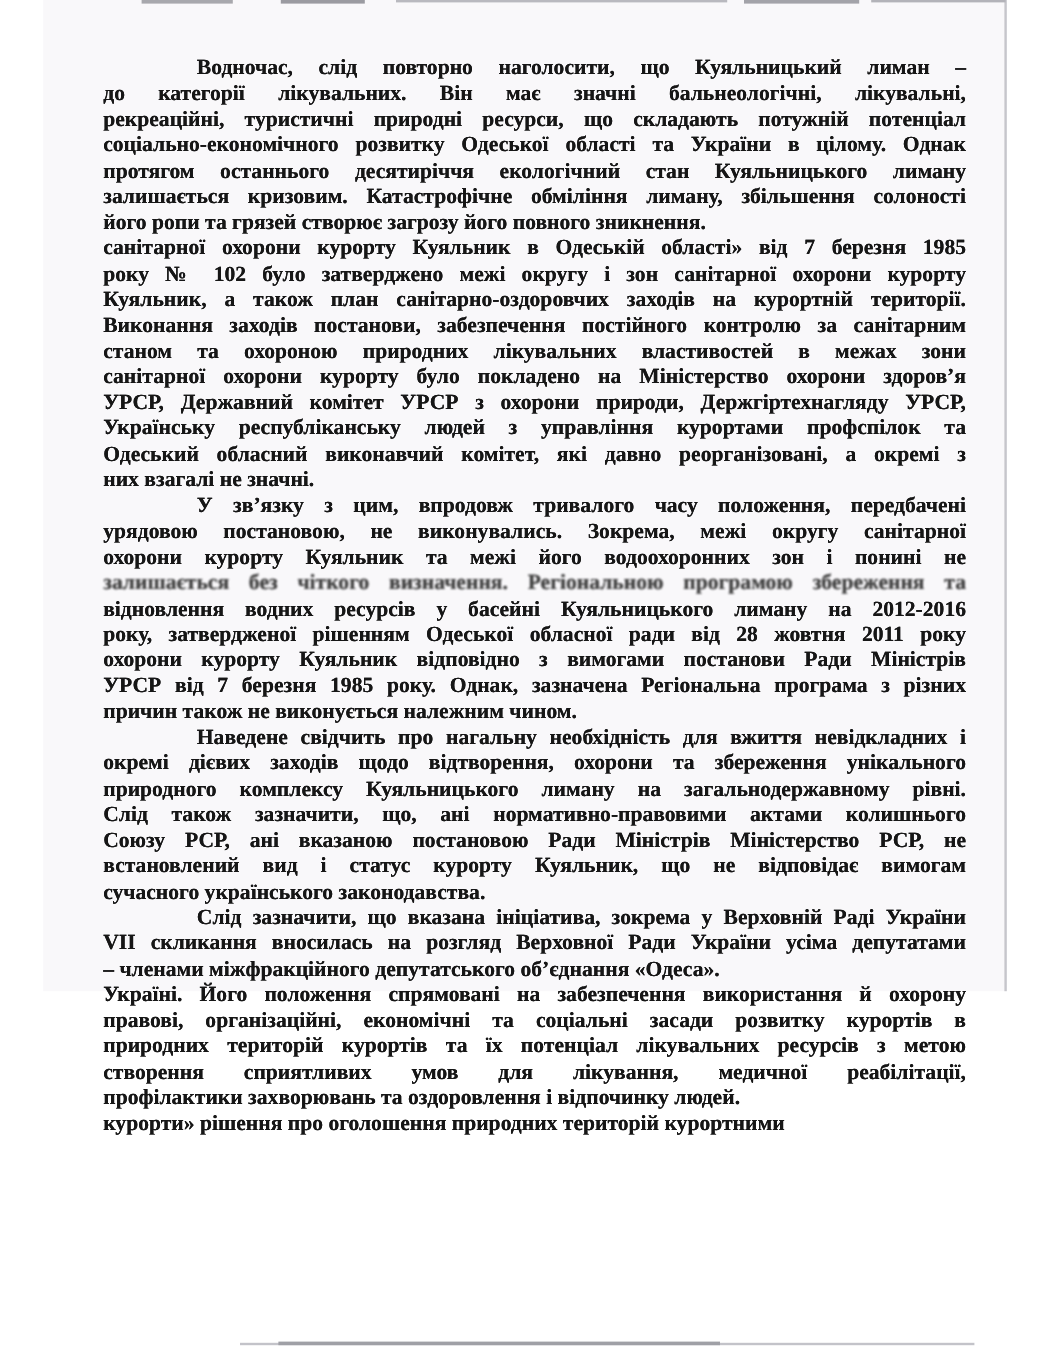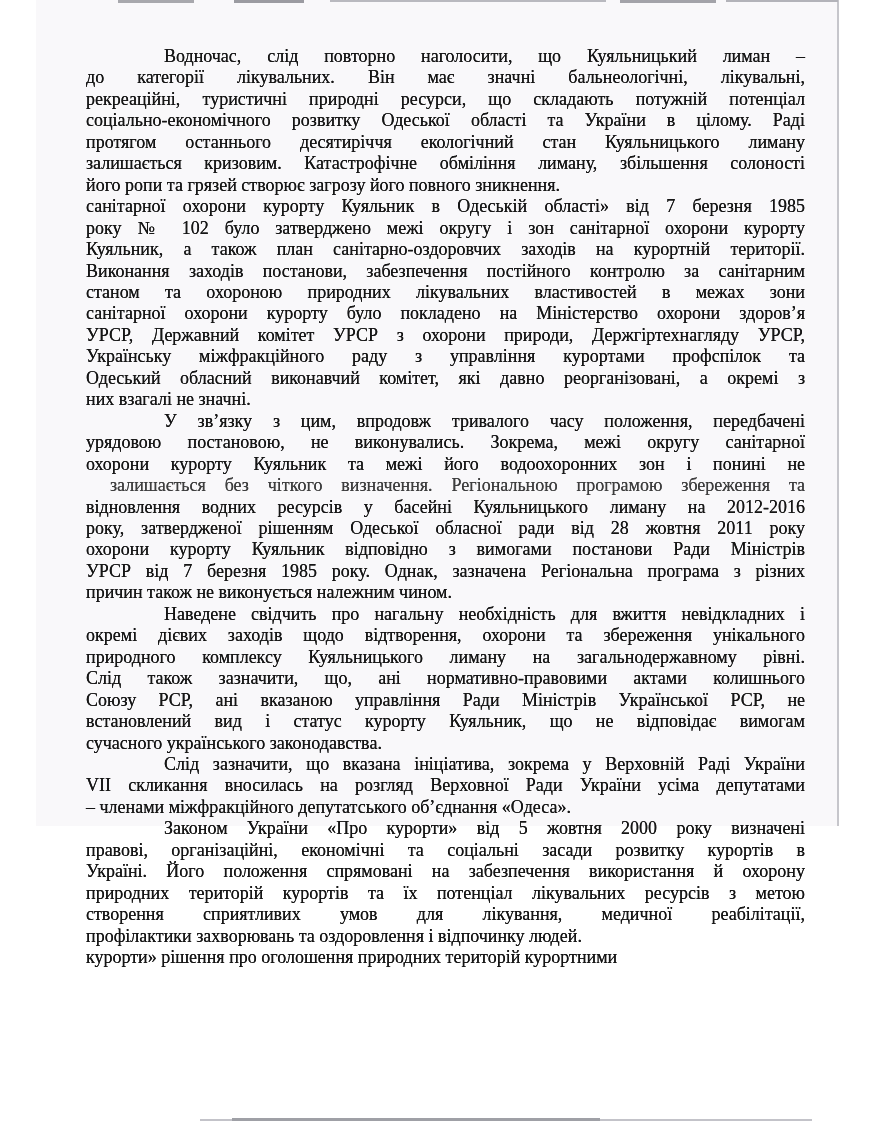--- a/index.html
+++ b/index.html
@@ -17,100 +17,100 @@
   }
   .scan-page {
     position: absolute;
     left: 36px;
     top: 0;
     width: 803px;
     height: 826px;
     background: var(--page-bg, #f9f8fa);
     border-right: 2px solid var(--edge-line, #c6c6cb);
     box-sizing: border-box;
+    font-weight: bold;
   }
   .text-block {
     position: absolute;
     left: 50px;              
     top: 46px;
     width: 719px;
     color: var(--ink, #161616);
     font-size: 18px;
     line-height: 21.45px;
     text-shadow: 0 0 0.5px currentColor; 
   }
   .paragraph { margin: 0; }
   .line {
     text-align: justify;
     text-align-last: justify;
   }
   .line.p-first { text-indent: 78px; }
   .line.p-last  { text-align-last: left; }
-  .line.faded   { filter: blur(0.7px); opacity: 0.82; margin-left: 24px; }
+  .line.faded   { filter: blur(0.7px); opacity: 0.82; }
   
   .artifact {
     position: absolute;
     pointer-events: none;
   }
 </style>
 </head>
 <body>
 
 <div class="scan-page">
   <div class="text-block" id="text-block">
       <div class="paragraph">
         <div class="line p-first">Водночас, слід повторно наголосити, що Куяльницький лиман –</div>
         <div class="line">до категорії лікувальних. Він має значні бальнеологічні, лікувальні,</div>
         <div class="line">рекреаційні, туристичні природні ресурси, що складають потужній потенціал</div>
-        <div class="line">соціально-економічного розвитку Одеської області та України в цілому. Раді</div>
+        <div class="line">соціально-економічного розвитку Одеської області та України в цілому. Однак</div>
         <div class="line">протягом останнього десятиріччя екологічний стан Куяльницького лиману</div>
         <div class="line">залишається кризовим. Катастрофічне обміління лиману, збільшення солоності</div>
         <div class="line p-last">його ропи та грязей створює загрозу його повного зникнення.</div>
       </div>
       <div class="paragraph">
         <div class="line">санітарної охорони курорту Куяльник в Одеській області» від 7 березня 1985</div>
         <div class="line">року № 102 було затверджено межі округу і зон санітарної охорони курорту</div>
         <div class="line">Куяльник, а також план санітарно-оздоровчих заходів на курортній території.</div>
         <div class="line">Виконання заходів постанови, забезпечення постійного контролю за санітарним</div>
         <div class="line">станом та охороною природних лікувальних властивостей в межах зони</div>
         <div class="line">санітарної охорони курорту було покладено на Міністерство охорони здоров’я</div>
         <div class="line">УРСР, Державний комітет УРСР з охорони природи, Держгіртехнагляду УРСР,</div>
-        <div class="line">Українську міжфракційного раду з управління курортами профспілок та</div>
+        <div class="line">Українську республіканську людей з управління курортами профспілок та</div>
         <div class="line">Одеський обласний виконавчий комітет, які давно реорганізовані, а окремі з</div>
         <div class="line p-last">них взагалі не значні.</div>
       </div>
       <div class="paragraph">
         <div class="line p-first">У зв’язку з цим, впродовж тривалого часу положення, передбачені</div>
         <div class="line">урядовою постановою, не виконувались. Зокрема, межі округу санітарної</div>
         <div class="line">охорони курорту Куяльник та межі його водоохоронних зон і понині не</div>
         <div class="line faded">залишається без чіткого визначення. Регіональною програмою збереження та</div>
         <div class="line">відновлення водних ресурсів у басейні Куяльницького лиману на 2012-2016</div>
         <div class="line">року, затвердженої рішенням Одеської обласної ради від 28 жовтня 2011 року</div>
         <div class="line">охорони курорту Куяльник відповідно з вимогами постанови Ради Міністрів</div>
         <div class="line">УРСР від 7 березня 1985 року. Однак, зазначена Регіональна програма з різних</div>
         <div class="line p-last">причин також не виконується належним чином.</div>
       </div>
       <div class="paragraph">
         <div class="line p-first">Наведене свідчить про нагальну необхідність для вжиття невідкладних і</div>
         <div class="line">окремі дієвих заходів щодо відтворення, охорони та збереження унікального</div>
         <div class="line">природного комплексу Куяльницького лиману на загальнодержавному рівні.</div>
         <div class="line">Слід також зазначити, що, ані нормативно-правовими актами колишнього</div>
-        <div class="line">Союзу РСР, ані вказаною управління Ради Міністрів Української РСР, не</div>
+        <div class="line">Союзу РСР, ані вказаною постановою Ради Міністрів Міністерство РСР, не</div>
         <div class="line">встановлений вид і статус курорту Куяльник, що не відповідає вимогам</div>
         <div class="line p-last">сучасного українського законодавства.</div>
       </div>
       <div class="paragraph">
         <div class="line p-first">Слід зазначити, що вказана ініціатива, зокрема у Верховній Раді України</div>
         <div class="line">VII скликання вносилась на розгляд Верховної Ради України усіма депутатами</div>
         <div class="line p-last">– членами міжфракційного депутатського об’єднання «Одеса».</div>
       </div>
       <div class="paragraph">
-        <div class="line p-first">Законом України «Про курорти» від 5 жовтня 2000 року визначені</div>
+        <div class="line">Україні. Його положення спрямовані на забезпечення використання й охорону</div>
         <div class="line">правові, організаційні, економічні та соціальні засади розвитку курортів в</div>
-        <div class="line">Україні. Його положення спрямовані на забезпечення використання й охорону</div>
         <div class="line">природних територій курортів та їх потенціал лікувальних ресурсів з метою</div>
         <div class="line">створення сприятливих умов для лікування, медичної реабілітації,</div>
         <div class="line p-last">профілактики захворювань та оздоровлення і відпочинку людей.</div>
         <div class="line p-last">курорти» рішення про оголошення природних територій курортними</div>
       </div>
     </div>
 </div>
 
 <div class="artifact" style="left:118px; top:0; width:76px; height:3px; background:#a8a8ad;"></div>
 <div class="artifact" style="left:234px; top:0; width:70px; height:3px; background:#9b9ba1;"></div>

